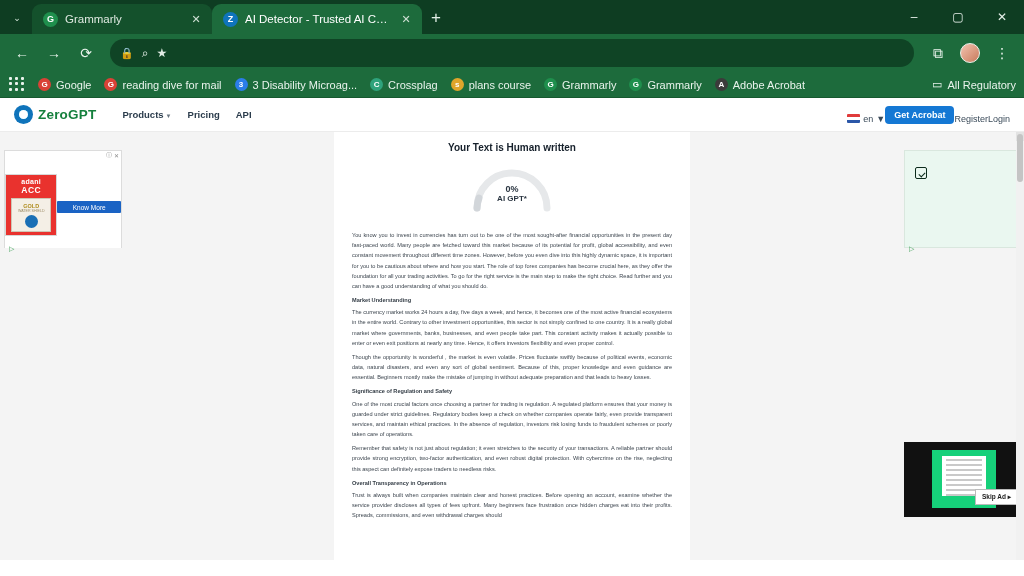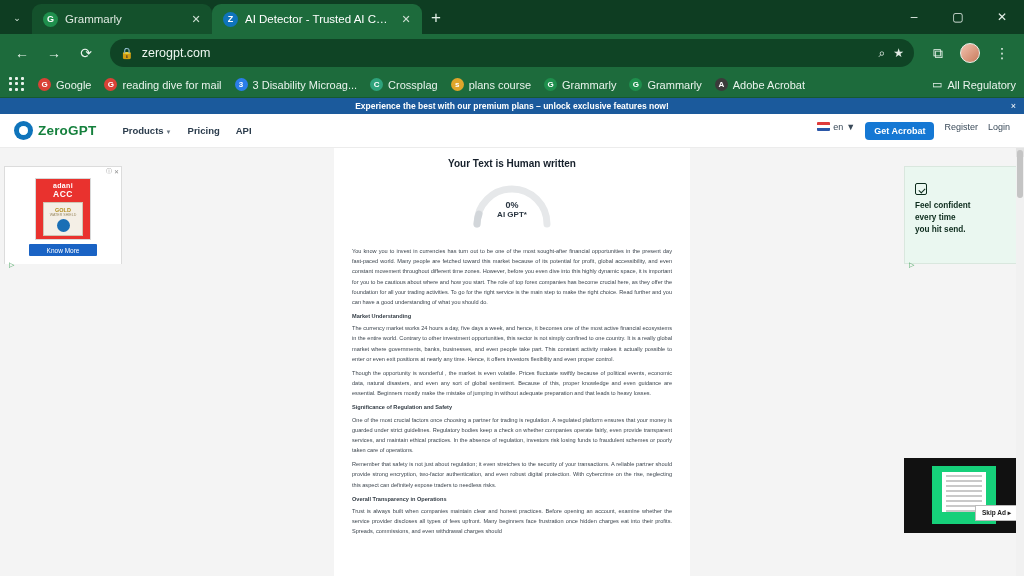--- a/index.html
+++ b/index.html
@@ -146,21 +146,21 @@
     background: radial-gradient(circle at 50% 50%, #2aa8e0 0 35%, #0f74bb 36% 100%);
     position: relative;
   }
   .logo .mark::after{
     content:""; position:absolute; inset:5px; border-radius:50%;
     background:#fff;
   }
   .logo .txt { font-size: 13.5px; font-weight: bold; color:#15803d; letter-spacing:.2px; }
   .nav { display:flex; align-items:center; gap:16px; margin-left: 26px; font-size: 9.5px; color:#2b3c4c; font-weight:600;}
   .nav .caret { font-size: 6px; margin-left: 2px; opacity:.7;}
-  .hdr-right { margin-left:auto; display:flex; align-items:flex-start; gap:10px; font-size: 9px; color:#3a4a59;}
+  .hdr-right { margin-left:auto; display:flex; align-items:flex-end; font-size: 9px; color:#3a4a59;}
   .lang { display:flex; align-items:center; gap:3px; }
   .flag { width:13px; height:9px; background:linear-gradient(to bottom,#e03b3b 0 33%,#ffffff 33% 66%,#2b57a8 66% 100%); border-radius:1px;}
   .btn-started {
     background:#1578d4; color:#fff; font-weight:bold; font-size:9px;
     padding: 4px 9px; border-radius: 4px;
   }
 
   .content { position: relative; height: calc(100% - 50px); background: #f4f4f4; }
 
   .doc {
@@ -185,21 +185,21 @@
     font-size: 5.6px; line-height: 1.82; color: #3c454e; text-align: justify;
     margin-bottom: 4px;
   }
   .doc p.heading { font-weight: 600; color:#333c45; text-align:left; margin-bottom:2px;}
 
   
   .ad { position: absolute; background:#fff; }
   .ad-left { left: 4px; top: 18px; width: 118px; height: 98px; border:1px solid #dcdcdc; }
   .ad-left .adhead { height: 9px; display:flex; justify-content:flex-end; align-items:center; gap:2px; padding-right:2px; }
   .ad-left .adbody {
-    height: 88px; background:#ffffff; display:flex; flex-direction:column; align-items:center; justify-content:flex-start;
+    height: 88px; background:#ffffff; display:flex; align-items:center; justify-content:flex-start;
     padding-top: 2px;
   }
   .adani-box { width: 56px; height: 62px; background:#e9322e; border:1px solid #d8d8d8; display:flex; flex-direction:column; align-items:center; padding-top:3px;}
   .adani-box .t1 { color:#fff; font-size:7px; font-weight:bold; letter-spacing:.3px;}
   .adani-box .t2 { color:#fff; font-size:8.5px; font-weight:bold; letter-spacing:.5px;}
   .adani-box .sack { width:40px; height:34px; margin-top:3px; background:#f4efe6; border:1px solid #cfc6b4; display:flex; flex-direction:column; align-items:center; justify-content:center; }
   .adani-box .sack .g { font-size:5.5px; color:#b08d1f; font-weight:bold;}
   .adani-box .sack .circ { width:13px; height:13px; border-radius:50%; background:#1a6fb5; margin-top:2px;}
   .knowmore { margin-top:4px; width:68px; height:12px; background:#1a63c4; color:#fff; font-size:6.5px; display:flex; align-items:center; justify-content:center; border-radius:1px;}
   .ad-corner { position:absolute; left:4px; bottom: -6px; color:#2f9b4a; font-size:7px;}
@@ -252,21 +252,20 @@
       <div class="winbtn close">✕</div>
     </div>
   </div>
 
   <div class="toolbar">
     <div class="tbtn">←</div>
     <div class="tbtn">→</div>
     <div class="tbtn">⟳</div>
     <div class="omnibox">
       <span class="lock">🔒</span>
-      <span class="url">zerogpt.com</span>
       <span class="oicon">⌕</span>
       <span class="oicon">★</span>
     </div>
     <div class="tbtn">⧉</div>
     <div class="tbtn">
         <span class="avatar"></span>
       </div>
     <div class="tbtn">⋮</div>
   </div>
 
@@ -315,24 +314,20 @@
       <span>Adobe Acrobat</span>
     </div>
     <div class="bm-right">
       <span>▭</span>
       <span>All Regulatory</span>
     </div>
   </div>
 
   <div class="page">
 
-    <div class="promo">
-      <span>Experience the best with our premium plans – unlock exclusive features now!</span>
-      <span class="pclose">×</span>
-    </div>
 
     <div class="zgheader">
       <div class="logo">
         <span class="mark"></span>
         <span class="txt">ZeroGPT</span>
       </div>
       <div class="nav">
         <div>
           <span>Products</span><span class="caret">▼</span>
         </div>
@@ -400,25 +395,20 @@
         <p class="heading">Significance of Regulation and Safety</p>
         <p>One of the most crucial factors once choosing a partner for trading is regulation. A regulated platform ensures that your money is guarded under strict guidelines. Regulatory bodies keep a check on whether companies operate fairly, even provide transparent services, and maintain ethical practices. In the absence of regulation, investors risk losing funds to fraudulent schemes or poorly taken care of operations.</p>
         <p>Remember that safety is not just about regulation; it even stretches to the security of your transactions. A reliable partner should provide strong encryption, two-factor authentication, and even robust digital protection. With cybercrime on the rise, neglecting this aspect can definitely expose traders to needless risks.</p>
         <p class="heading">Overall Transparency in Operations</p>
         <p>Trust is always built when companies maintain clear and honest practices. Before opening an account, examine whether the service provider discloses all types of fees upfront. Many beginners face frustration once hidden charges eat into their profits. Spreads, commissions, and even withdrawal charges should</p>
       </div>
 
       <div class="ad ad-right">
         <div class="inner">
           <div class="icn"></div>
-          <div class="msg">
-            <div>Feel confident</div>
-            <div>every time</div>
-            <div>you hit send.</div>
-          </div>
         </div>
         <div class="ad-corner">▷</div>
       </div>
 
       <div class="ad-video">
         <div class="frame"></div>
         <div class="card">
           <i></i>
             <i></i>
             <i></i>

